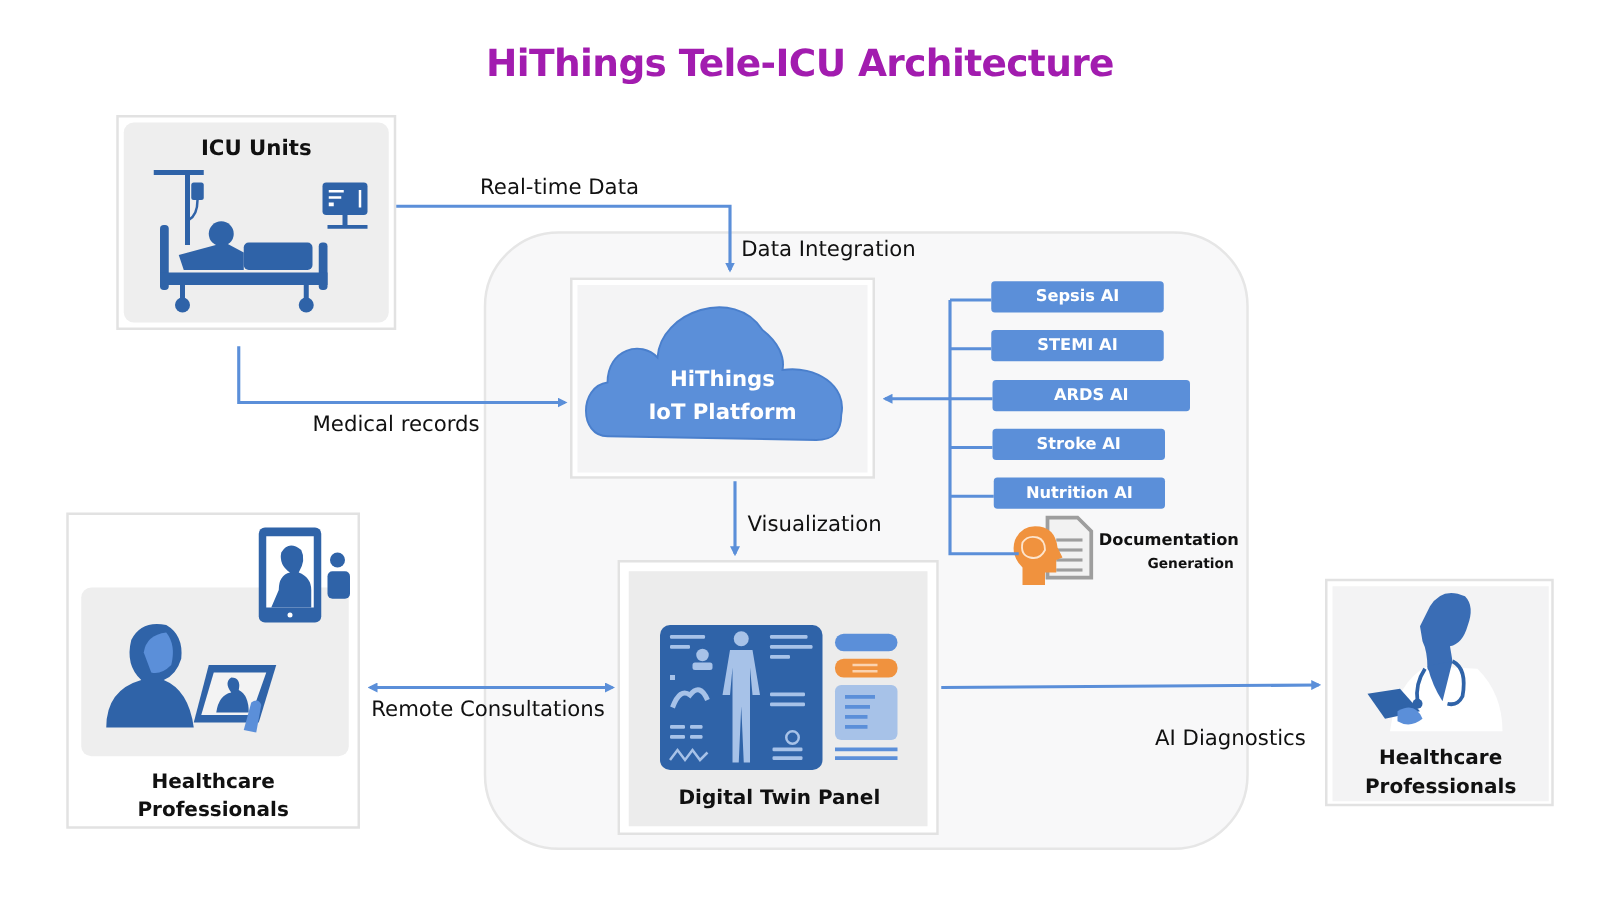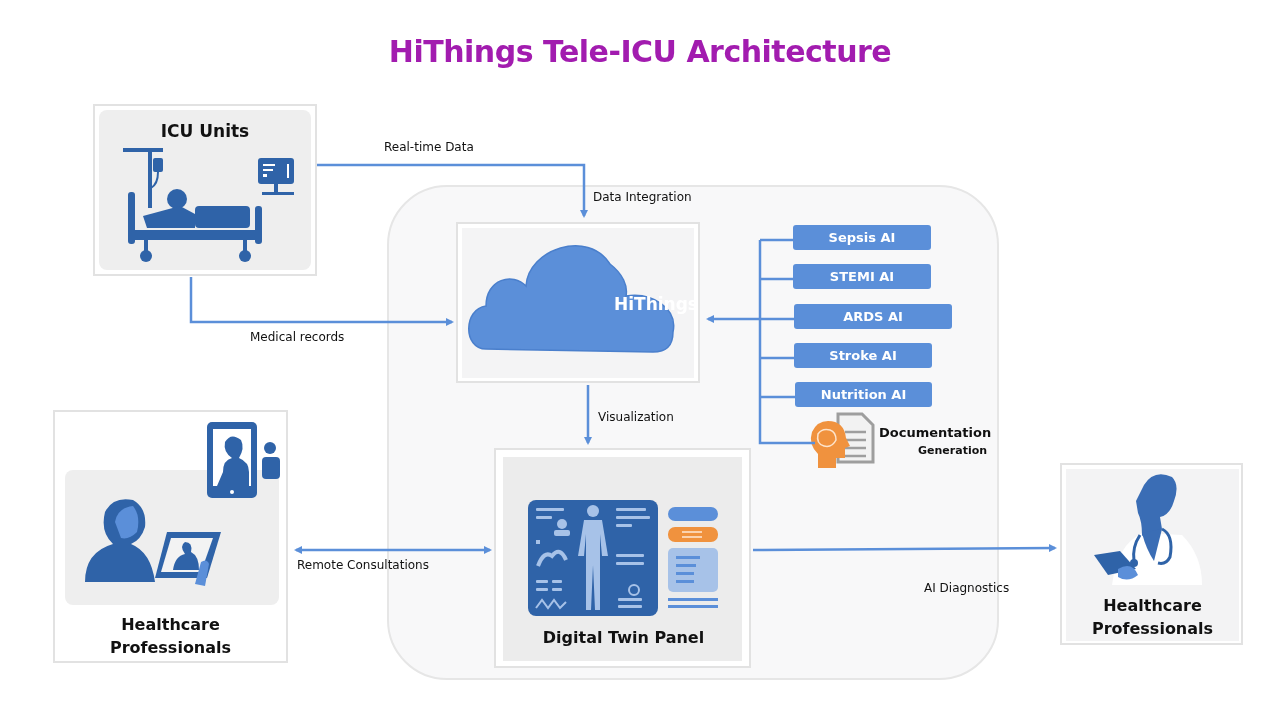--- a/index.html
+++ b/index.html
@@ -5,36 +5,36 @@
   html, body { margin:0; padding:0; background:#ffffff; }
   body { width:1280px; height:720px; position:relative; overflow:hidden;
          font-family:"Liberation Sans", sans-serif; color:#111; }
   .abs { position:absolute; }
   .title { left:0; width:1280px; top:34px; text-align:center; font-weight:bold;
            font-size:30px; font-family:"DejaVu Sans", sans-serif; letter-spacing:-0.5px; color:#a21caf; }
   .frame { background:#ffffff; border:2px solid #e2e2e2; box-sizing:border-box; }
   .inner { background:#eeeeee; border-radius:8px; }
   .panel-bg { left:387px; top:185px; width:612px; height:495px; border:2px solid #e6e6e6;
               border-radius:60px; background:#f8f8f9; box-sizing:border-box; }
-  .lbl { font-size:12px; color:#111; white-space:nowrap; font-family:"DejaVu Sans", sans-serif; }
+  .lbl { font-size:17px; color:#111; white-space:nowrap; font-family:"DejaVu Sans", sans-serif; }
   .bold { font-weight:bold; }
   .ai-btn { background:#5b8fd9; color:#fff; font-weight:bold; font-size:13px; text-align:center;
             line-height:25px; height:25px; border-radius:3px; font-family:"DejaVu Sans", sans-serif; }
   .ctext { color:#fff; font-weight:bold; font-size:17px; text-align:center; font-family:"DejaVu Sans", sans-serif; line-height:26px; }
   .box-title { font-weight:bold; font-size:16px; text-align:center; font-family:"DejaVu Sans", sans-serif; }
   svg { position:absolute; left:0; top:0; overflow:visible; }
 </style>
 </head>
 <body>
 
 <div class="abs title">HiThings Tele-ICU Architecture</div>
 
 <div class="abs panel-bg"></div>
 
-<div class="abs frame" style="left:93px;top:104px;width:224px;height:172px;">
+<div class="abs frame" style="left:93px;top:92px;width:224px;height:172px;">
   <div class="abs inner" style="left:4px;top:4px;width:212px;height:160px;"></div>
   <div class="abs box-title" style="left:0;width:220px;top:15px;font-size:17px;">ICU Units</div>
   <svg width="220" height="170">
     <g fill="#2f63a8" stroke="#2f63a8">
 
       <rect x="28" y="42" width="40" height="4" stroke="none"></rect>
       <rect x="53" y="42" width="4" height="60" stroke="none"></rect>
       <rect x="58" y="52" width="10" height="14" rx="2" stroke="none"></rect>
       <path d="M63 66 Q63 78 56 82" fill="none" stroke-width="2"></path>
 
@@ -59,21 +59,22 @@
       <rect x="192" y="58" width="2" height="14" fill="#fff" stroke="none"></rect>
     </g>
   </svg>
 </div>
 
 <div class="abs frame" style="left:456px;top:222px;width:244px;height:161px;">
   <div class="abs" style="left:4px;top:4px;width:232px;height:150px;background:#f4f4f5;"></div>
   <svg width="240" height="160">
     <path d="M28 125 C5 125 5 85 28 82 C28 55 55 48 68 62 C70 25 130 5 152 40 C165 50 170 62 168 72 C195 68 220 85 215 108 C215 125 205 128 195 128 Z" fill="#5b8fd9" stroke="#4a7fcc" stroke-width="1.5"></path>
   </svg>
-  <div class="abs ctext" style="left:0;width:240px;top:67px;text-align:right;">HiThings</div>
+  <div class="abs ctext" style="left:0;width:240px;top:67px;">HiThings</div>
+  <div class="abs ctext" style="left:0;width:240px;top:93px;">IoT Platform</div>
 </div>
 
 <div class="abs frame" style="left:494px;top:448px;width:257px;height:220px;">
   <div class="abs" style="left:7px;top:7px;width:239px;height:204px;background:#ececec;"></div>
   <svg width="255" height="220">
     <rect x="32" y="50" width="130" height="116" rx="8" fill="#2f63a8"></rect>
     <g fill="#a7c2e8">
       <rect x="40" y="58" width="28" height="3" rx="1"></rect>
       <rect x="40" y="66" width="16" height="3" rx="1"></rect>
       <rect x="120" y="58" width="30" height="3" rx="1"></rect>

